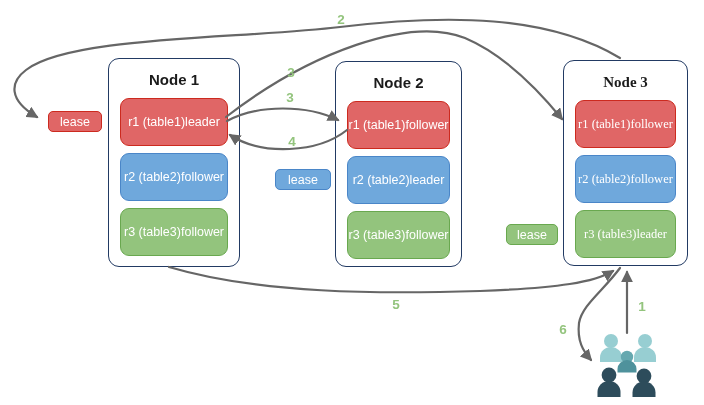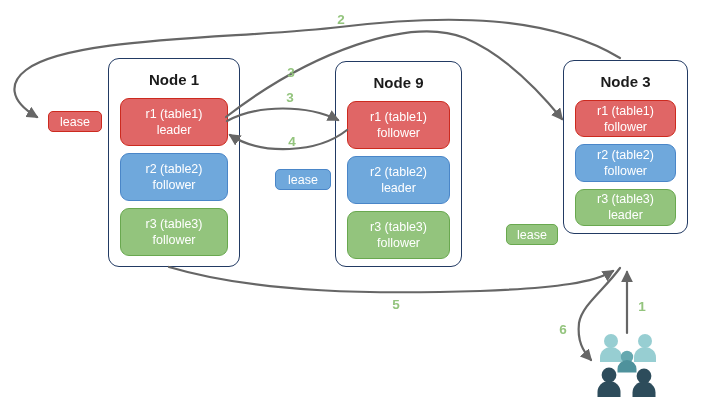--- a/index.html
+++ b/index.html
@@ -12,38 +12,38 @@
     border:1.6px solid #223a63; border-radius:11px;
     display:flex; flex-direction:column; align-items:center;
     box-sizing:border-box;
   }
   .node-title {
     font-weight:bold; font-size:15px; color:#1b1b1b;
     margin-top:11px; margin-bottom:8px; line-height:20px;
   }
   .replica {
     width:calc(100% - 22px); height:48px; border-radius:9px;
-    display:flex; flex-direction:column; align-items:center; justify-content:center;
+    display:flex; flex-direction:row; align-items:center; justify-content:center;
     color:#ffffff; font-size:12.5px; line-height:16px;
     margin-bottom:7px; box-sizing:border-box; text-align:center;
   }
   .c-red   { background:#e06666; border:1.6px solid #cc2a1f; }
   .c-blue  { background:#6fa8dc; border:1.6px solid #4a86c8; }
   .c-green { background:#93c47d; border:1.6px solid #69a84f; }
   .lease {
     position:absolute; height:21px; border-radius:5px;
     display:flex; align-items:center; justify-content:center;
     color:#ffffff; font-size:12.5px; box-sizing:border-box;
   }
   .lease-red   { left:48px;  top:111px; width:54px; }
   .lease-blue  { left:275px; top:169px; width:56px; }
   .lease-green { left:506px; top:224px; width:52px; }
   #node1 { left:108px; top:58px;  width:132px; height:209px; }
   #node2 { left:335px; top:61px;  width:127px; height:206px; }
-  #node3 { left:563px; top:60px;  width:125px; height:174px; }
+  #node3 { left:563px; top:60px;  width:125px; height:206px;font-family:Liberation Serif, serif; }
   svg.overlay { position:absolute; left:0; top:0; width:704px; height:405px; pointer-events:none; }
   .arrow { fill:none; stroke:#666666; stroke-width:2.2; stroke-linecap:round; }
   .step-label {
     font-family:"Liberation Sans", sans-serif; font-weight:bold;
     font-size:13.5px; fill:#93c47d; text-anchor:middle;
   }
 </style>
 </head>
 <body>
 
@@ -59,21 +59,21 @@
       <span>r2 (table2)</span>
       <span>follower</span>
     </div>
     <div class="replica c-green">
       <span>r3 (table3)</span>
       <span>follower</span>
     </div>
   </div>
 
   <div class="node" id="node2">
-    <div class="node-title">Node 9</div>
+    <div class="node-title">Node 2</div>
     <div class="replica c-red">
       <span>r1 (table1)</span>
       <span>follower</span>
     </div>
     <div class="replica c-blue">
       <span>r2 (table2)</span>
       <span>leader</span>
     </div>
     <div class="replica c-green">
       <span>r3 (table3)</span>

